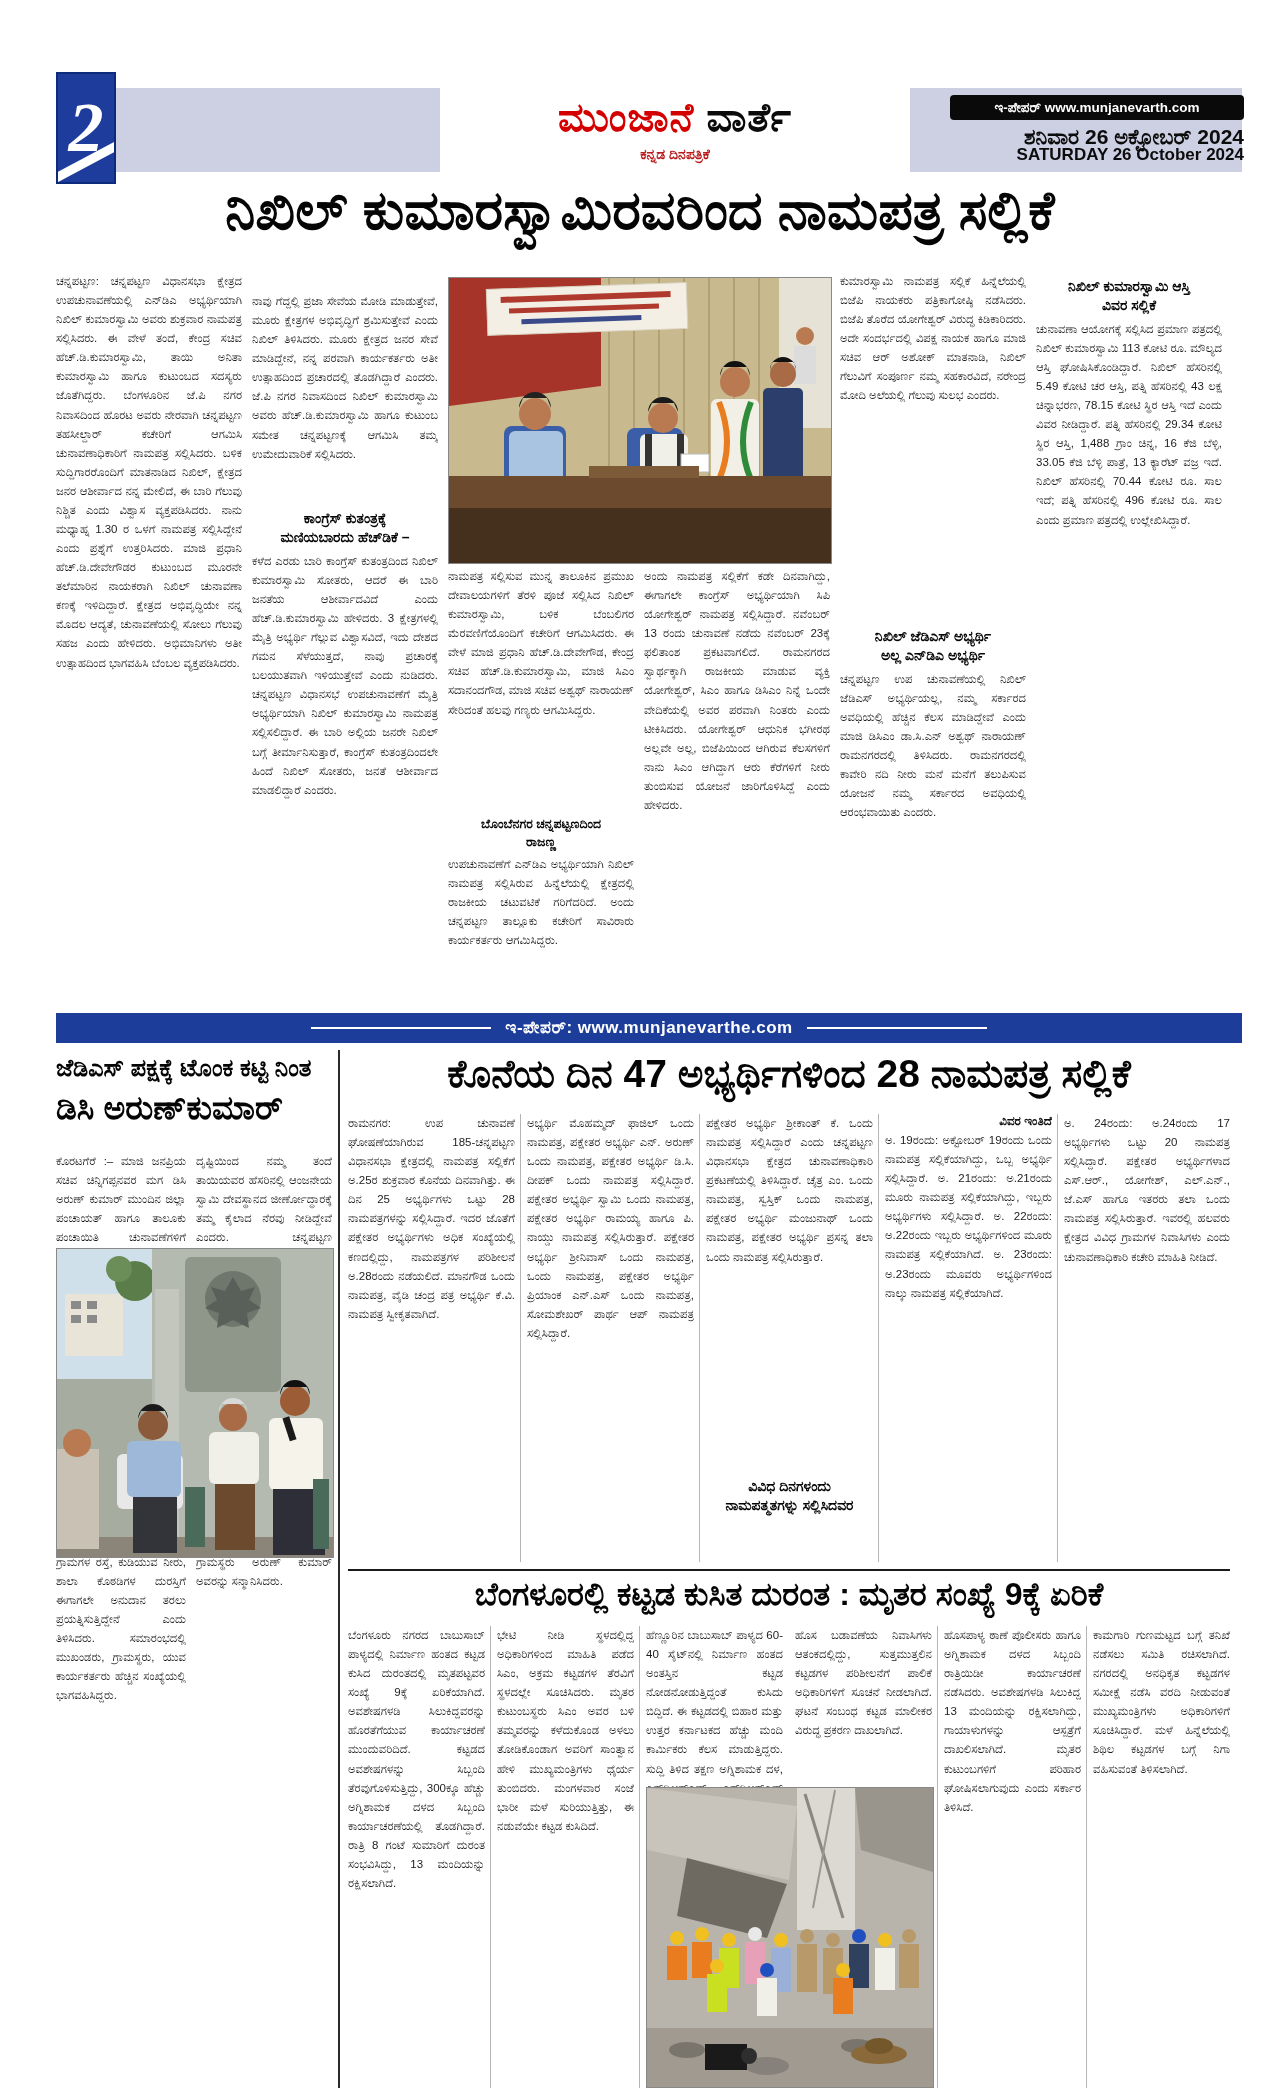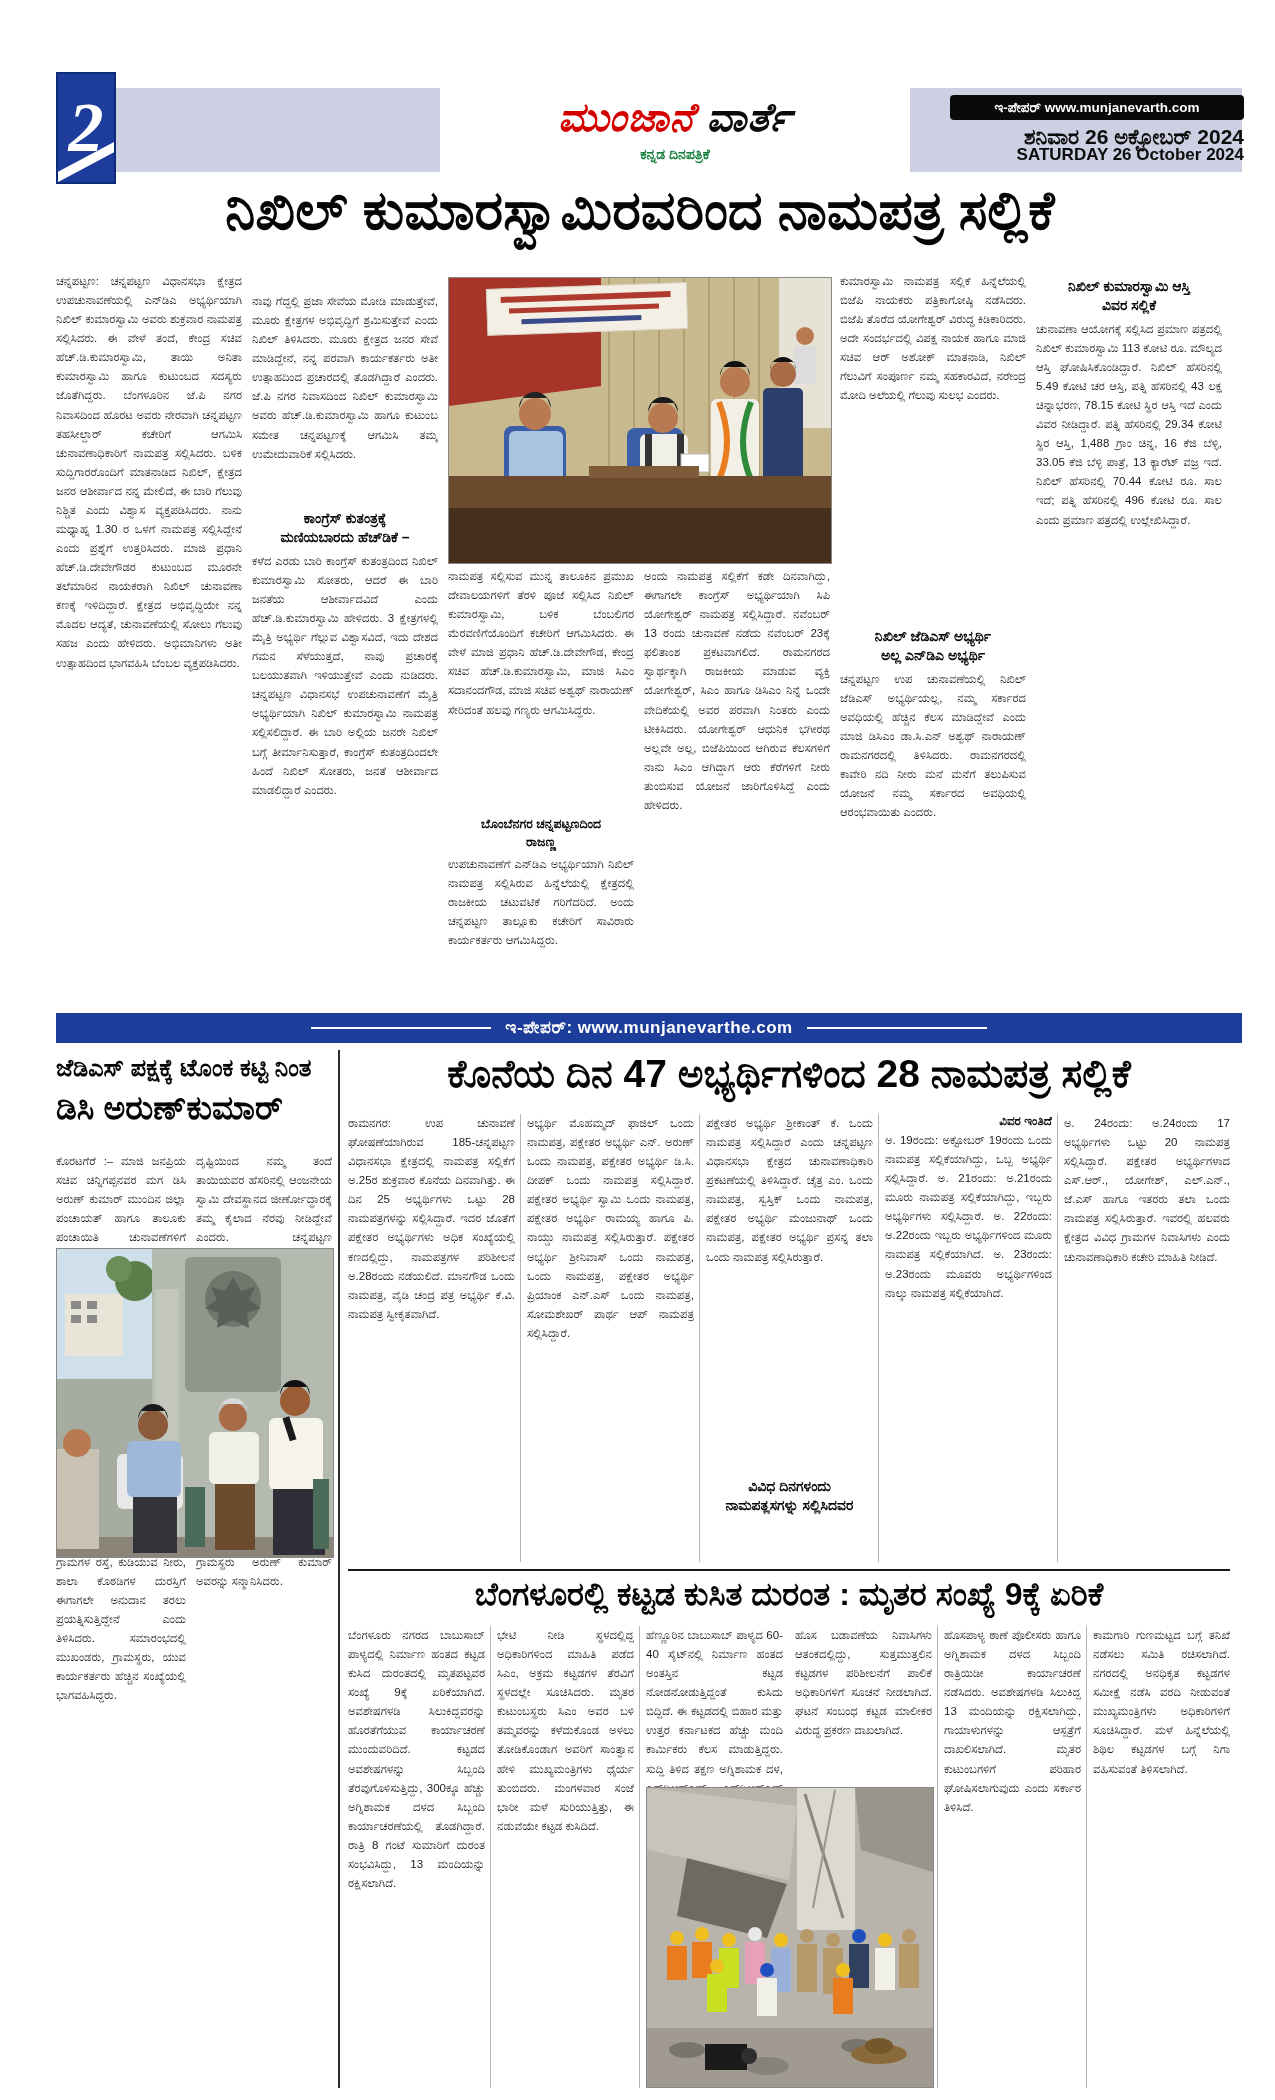--- a/index.html
+++ b/index.html
@@ -5,24 +5,24 @@
   html,body{margin:0;padding:0;}
   body{width:1275px;height:2100px;position:relative;background:#ffffff;
        font-family:"Liberation Sans","DejaVu Sans",sans-serif;color:#111;}
   .abs{position:absolute;}
   .band{background:#cdcfe2;}
   .pagenum-box{background:#1d3c9c;border:2px solid #0e2a7a;color:#fff;
        display:flex;align-items:center;justify-content:center;
        font:italic bold 70px "Liberation Serif","DejaVu Serif",serif;overflow:hidden;}
   .pagenum-slash{position:absolute;left:-6px;bottom:16px;width:70px;height:9px;background:#fff;transform:rotate(-28deg);}
   .masthead-panel{background:#fff;display:flex;flex-direction:column;align-items:center;justify-content:center;}
-  .masthead{font-weight:bold;font-size:40px;line-height:1.05;letter-spacing:1px;font-style:italic;}
+  .masthead{font-weight:bold;font-size:40px;line-height:1.05;letter-spacing:1px;}
   .masthead .red{color:#d40000;}
   .masthead .blk{color:#0a0a0a;}
-  .tagline{font-size:14px;font-weight:bold;margin-top:8px;color:#15803d;}
+  .tagline{font-size:14px;font-weight:bold;margin-top:8px;color:#b91c1c;}
   .epaper-pill{background:#0a0a0a;color:#fff;border-radius:4px;display:flex;align-items:center;justify-content:center;font-size:13.5px;font-weight:bold;}
   .hdr-date{font-weight:bold;text-align:right;color:#0c0c0c;}
   .headline1{font-weight:bold;color:#050505;text-align:center;font-size:54px;line-height:1.05;letter-spacing:0px;}
   .bt{font-size:11.5px;line-height:1.66;text-align:justify;color:#1c1c1c;overflow:hidden;}
   .subhead{font-weight:bold;text-align:center;font-size:14px;line-height:1.35;color:#050505;margin:5px 0;}
   .sig{font-weight:bold;text-align:center;font-size:12.5px;line-height:1.4;color:#050505;margin:4px 0;}
   .banner{background:#1c3e9a;color:#fff;display:flex;align-items:center;justify-content:center;}
   .banner .line{flex:0 0 180px;height:2px;background:#fff;margin:0 14px;}
   .banner .txt{font-weight:bold;font-size:17px;letter-spacing:.5px;}
   .h-left1{font-weight:bold;font-size:24px;line-height:1.15;color:#050505;}
@@ -202,21 +202,21 @@
 <div class="abs h-center" style="left:348px;top:1054px;width:882px;">ಕೊನೆಯ ದಿನ 47 ಅಭ್ಯರ್ಥಿಗಳಿಂದ 28 ನಾಮಪತ್ರ ಸಲ್ಲಿಕೆ</div>
 
 <div class="abs bt" style="left:348px;top:1114px;width:167px;height:448px;">ರಾಮನಗರ: ಉಪ ಚುನಾವಣೆ ಘೋಷಣೆಯಾಗಿರುವ 185-ಚನ್ನಪಟ್ಟಣ ವಿಧಾನಸಭಾ ಕ್ಷೇತ್ರದಲ್ಲಿ ನಾಮಪತ್ರ ಸಲ್ಲಿಕೆಗೆ ಅ.25ರ ಶುಕ್ರವಾರ ಕೊನೆಯ ದಿನವಾಗಿತ್ತು. ಈ ದಿನ 25 ಅಭ್ಯರ್ಥಿಗಳು ಒಟ್ಟು 28 ನಾಮಪತ್ರಗಳನ್ನು ಸಲ್ಲಿಸಿದ್ದಾರೆ. ಇದರ ಜೊತೆಗೆ ಪಕ್ಷೇತರ ಅಭ್ಯರ್ಥಿಗಳು ಅಧಿಕ ಸಂಖ್ಯೆಯಲ್ಲಿ ಕಣದಲ್ಲಿದ್ದು, ನಾಮಪತ್ರಗಳ ಪರಿಶೀಲನೆ ಅ.28ರಂದು ನಡೆಯಲಿದೆ. ಮಾನಗೌಡ ಒಂದು ನಾಮಪತ್ರ, ವೈಡಿ ಚಂದ್ರ ಪತ್ರ ಅಭ್ಯರ್ಥಿ ಕೆ.ವಿ. ನಾಮಪತ್ರ ಸ್ವೀಕೃತವಾಗಿದೆ.</div>
 <div class="abs" style="left:527px;top:1114px;width:167px;height:448px;overflow:hidden;">
   <div class="bt" style="height:448px;">ಅಭ್ಯರ್ಥಿ ಮೊಹಮ್ಮದ್ ಫಾಜಿಲ್ ಒಂದು ನಾಮಪತ್ರ, ಪಕ್ಷೇತರ ಅಭ್ಯರ್ಥಿ ಎನ್. ಅರುಣ್ ಒಂದು ನಾಮಪತ್ರ, ಪಕ್ಷೇತರ ಅಭ್ಯರ್ಥಿ ಡಿ.ಸಿ. ದೀಪಕ್ ಒಂದು ನಾಮಪತ್ರ ಸಲ್ಲಿಸಿದ್ದಾರೆ. ಪಕ್ಷೇತರ ಅಭ್ಯರ್ಥಿ ಸ್ವಾಮಿ ಒಂದು ನಾಮಪತ್ರ, ಪಕ್ಷೇತರ ಅಭ್ಯರ್ಥಿ ರಾಮಯ್ಯ ಹಾಗೂ ಪಿ. ನಾಯ್ಡು ನಾಮಪತ್ರ ಸಲ್ಲಿಸಿರುತ್ತಾರೆ. ಪಕ್ಷೇತರ ಅಭ್ಯರ್ಥಿ ಶ್ರೀನಿವಾಸ್ ಒಂದು ನಾಮಪತ್ರ, ಒಂದು ನಾಮಪತ್ರ, ಪಕ್ಷೇತರ ಅಭ್ಯರ್ಥಿ ಪ್ರಿಯಾಂಕ ಎನ್.ಎಸ್ ಒಂದು ನಾಮಪತ್ರ, ಸೋಮಶೇಖರ್ ಪಾರ್ಥ ಆಪ್ ನಾಮಪತ್ರ ಸಲ್ಲಿಸಿದ್ದಾರೆ.</div>
 </div>
 <div class="abs" style="left:706px;top:1114px;width:167px;height:448px;overflow:hidden;">
   <div class="bt" style="height:358px;">ಪಕ್ಷೇತರ ಅಭ್ಯರ್ಥಿ ಶ್ರೀಕಾಂತ್ ಕೆ. ಒಂದು ನಾಮಪತ್ರ ಸಲ್ಲಿಸಿದ್ದಾರೆ ಎಂದು ಚನ್ನಪಟ್ಟಣ ವಿಧಾನಸಭಾ ಕ್ಷೇತ್ರದ ಚುನಾವಣಾಧಿಕಾರಿ ಪ್ರಕಟಣೆಯಲ್ಲಿ ತಿಳಿಸಿದ್ದಾರೆ. ಚೈತ್ರ ಎಂ. ಒಂದು ನಾಮಪತ್ರ, ಸ್ವಸ್ತಿಕ್ ಒಂದು ನಾಮಪತ್ರ, ಪಕ್ಷೇತರ ಅಭ್ಯರ್ಥಿ ಮಂಜುನಾಥ್ ಒಂದು ನಾಮಪತ್ರ, ಪಕ್ಷೇತರ ಅಭ್ಯರ್ಥಿ ಪ್ರಸನ್ನ ತಲಾ ಒಂದು ನಾಮಪತ್ರ ಸಲ್ಲಿಸಿರುತ್ತಾರೆ.</div>
   <div class="subhead">
     <span>ವಿವಿಧ ದಿನಗಳಂದು</span><br>
-    <span>ನಾಮಪತ್ಲಸಗಳ್ನು ಸಲ್ಲಿಸಿದವರ</span>
+    <span>ನಾಮಪತ್ಮತಗಳ್ನು ಸಲ್ಲಿಸಿದವರ</span>
   </div>
 </div>
 <div class="abs" style="left:885px;top:1114px;width:167px;height:448px;overflow:hidden;">
   <div class="listhead">ವಿವರ ಇಂತಿದೆ</div>
   <div class="bt" style="height:424px;">ಅ. 19ರಂದು: ಅಕ್ಟೋಬರ್ 19ರಂದು ಒಂದು ನಾಮಪತ್ರ ಸಲ್ಲಿಕೆಯಾಗಿದ್ದು, ಒಬ್ಬ ಅಭ್ಯರ್ಥಿ ಸಲ್ಲಿಸಿದ್ದಾರೆ. ಅ. 21ರಂದು: ಅ.21ರಂದು ಮೂರು ನಾಮಪತ್ರ ಸಲ್ಲಿಕೆಯಾಗಿದ್ದು, ಇಬ್ಬರು ಅಭ್ಯರ್ಥಿಗಳು ಸಲ್ಲಿಸಿದ್ದಾರೆ. ಅ. 22ರಂದು: ಅ.22ರಂದು ಇಬ್ಬರು ಅಭ್ಯರ್ಥಿಗಳಿಂದ ಮೂರು ನಾಮಪತ್ರ ಸಲ್ಲಿಕೆಯಾಗಿದೆ. ಅ. 23ರಂದು: ಅ.23ರಂದು ಮೂವರು ಅಭ್ಯರ್ಥಿಗಳಿಂದ ನಾಲ್ಕು ನಾಮಪತ್ರ ಸಲ್ಲಿಕೆಯಾಗಿದೆ.</div>
 </div>
 <div class="abs bt" style="left:1064px;top:1114px;width:166px;height:448px;">ಅ. 24ರಂದು: ಅ.24ರಂದು 17 ಅಭ್ಯರ್ಥಿಗಳು ಒಟ್ಟು 20 ನಾಮಪತ್ರ ಸಲ್ಲಿಸಿದ್ದಾರೆ. ಪಕ್ಷೇತರ ಅಭ್ಯರ್ಥಿಗಳಾದ ಎಸ್.ಆರ್., ಯೋಗೇಶ್, ಎಲ್.ಎನ್., ಜೆ.ಎಸ್ ಹಾಗೂ ಇತರರು ತಲಾ ಒಂದು ನಾಮಪತ್ರ ಸಲ್ಲಿಸಿರುತ್ತಾರೆ. ಇವರಲ್ಲಿ ಹಲವರು ಕ್ಷೇತ್ರದ ವಿವಿಧ ಗ್ರಾಮಗಳ ನಿವಾಸಿಗಳು ಎಂದು ಚುನಾವಣಾಧಿಕಾರಿ ಕಚೇರಿ ಮಾಹಿತಿ ನೀಡಿದೆ.</div>
 
 <div class="abs vrule-light" style="left:520px;top:1114px;height:448px;"></div>
 <div class="abs vrule-light" style="left:699px;top:1114px;height:448px;"></div>

